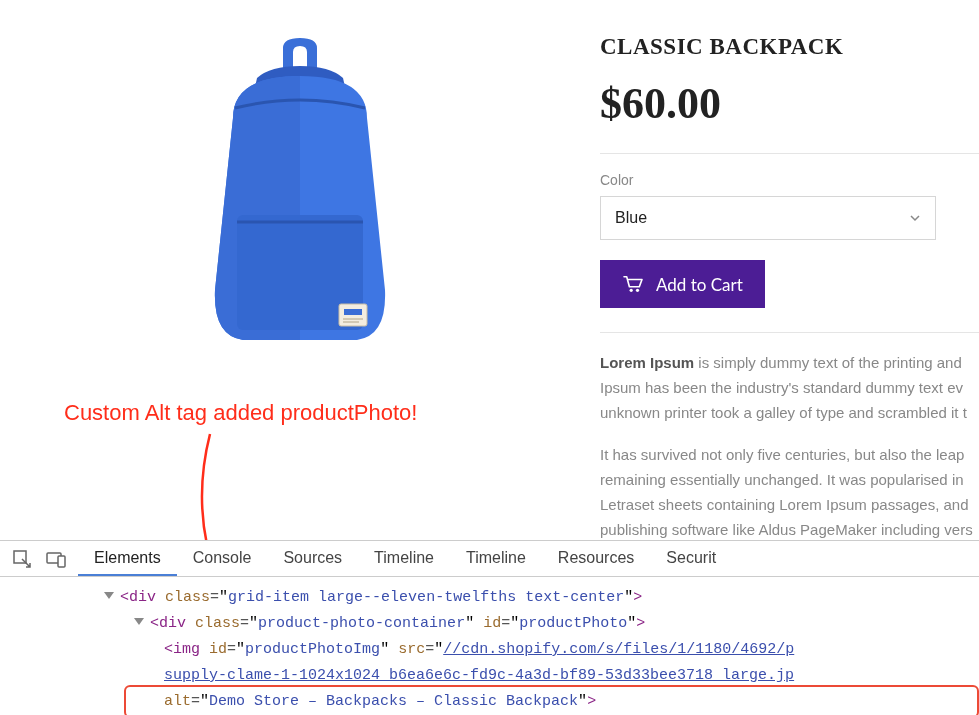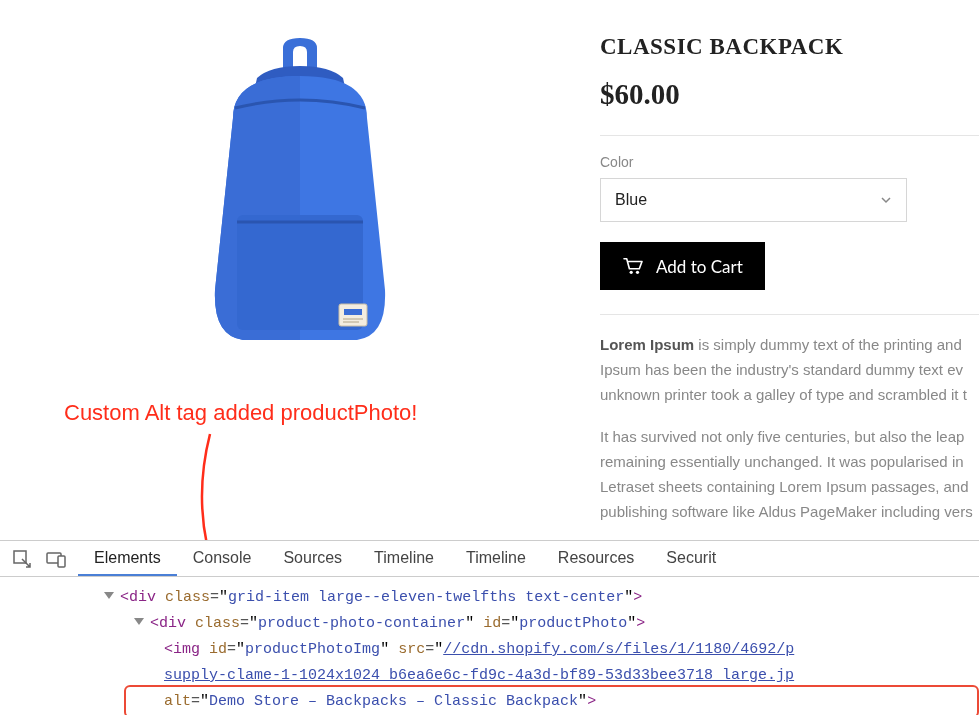--- a/index.html
+++ b/index.html
@@ -4,27 +4,27 @@
   <style>
     * { margin: 0; padding: 0; box-sizing: border-box; }
     body { font-family: -apple-system, BlinkMacSystemFont, 'Helvetica Neue', Arial, sans-serif; background: #fff; width: 979px; height: 715px; position: relative; overflow: hidden; }
 
     .product-area { display: flex; padding: 10px 0 0 0; height: 540px; }
     .product-image-col { flex: 0 0 600px; display: flex; justify-content: center; align-items: flex-start; padding-top: 20px; }
     .backpack-svg { width: 330px; height: 330px; }
 
     .product-info-col { flex: 1; padding: 24px 0 0 0; }
     .product-title { font-family: Georgia, serif; font-size: 23px; font-weight: 700; color: #222; letter-spacing: 0.5px; margin-bottom: 18px; }
-    .product-price { font-family: Georgia, serif; font-size: 29px; font-weight: 700; color: #222; margin-bottom: 24px; }
+    .product-price { font-family: Georgia, serif; font-size: 44px; font-weight: 700; color: #222; margin-bottom: 24px; }
     .divider { border: none; border-top: 1px solid #e5e5e5; margin: 0 0 18px 0; }
     .field-label { font-size: 14px; color: #888; margin-bottom: 8px; display: block; }
-    .select-wrap { position: relative; width: 307px; margin-bottom: 20px; }
+    .select-wrap { position: relative; width: 336px; margin-bottom: 20px; }
     .select-box { width: 100%; height: 44px; border: 1px solid #d6d6d6; background: #fff; padding: 0 14px; font-size: 16px; color: #222; display: flex; align-items: center; justify-content: space-between; cursor: pointer; }
     .chevron { width: 12px; height: 12px; }
-    .add-to-cart-btn { background: #000000; color: #fff; padding: 16px 22px; height: 48px; border: none; font-size: 17px; display: inline-flex; align-items: center; gap: 12px; cursor: pointer; font-family: 'Lato', -apple-system, sans-serif; margin-bottom: 24px; }
+    .add-to-cart-btn { background: #4c1d95; color: #fff; padding: 16px 22px; height: 48px; border: none; font-size: 17px; display: inline-flex; align-items: center; gap: 12px; cursor: pointer; font-family: 'Lato', -apple-system, sans-serif; margin-bottom: 24px; }
     .cart-icon { width: 22px; height: 18px; }
     .desc-para { font-size: 15px; color: #888; line-height: 1.65; margin-bottom: 18px; }
     .desc-para strong { color: #555; font-weight: 600; }
 
     .annotation { position: absolute; top: 400px; left: 64px; font-family: Arial, sans-serif; font-size: 22px; color: #ff2d1a; }
     .arrow-svg { position: absolute; top: 432px; left: 170px; pointer-events: none; }
 
     .devtools { position: absolute; bottom: 0; left: 0; right: 0; height: 175px; border-top: 1px solid #ccc; background: #fff; font-family: Menlo, Monaco, 'Courier New', monospace; font-size: 15px; }
     .devtools-tabbar { display: flex; align-items: center; height: 36px; border-bottom: 1px solid #ccc; }
     .devtools-icons { display: flex; padding: 0 12px; gap: 14px; }

